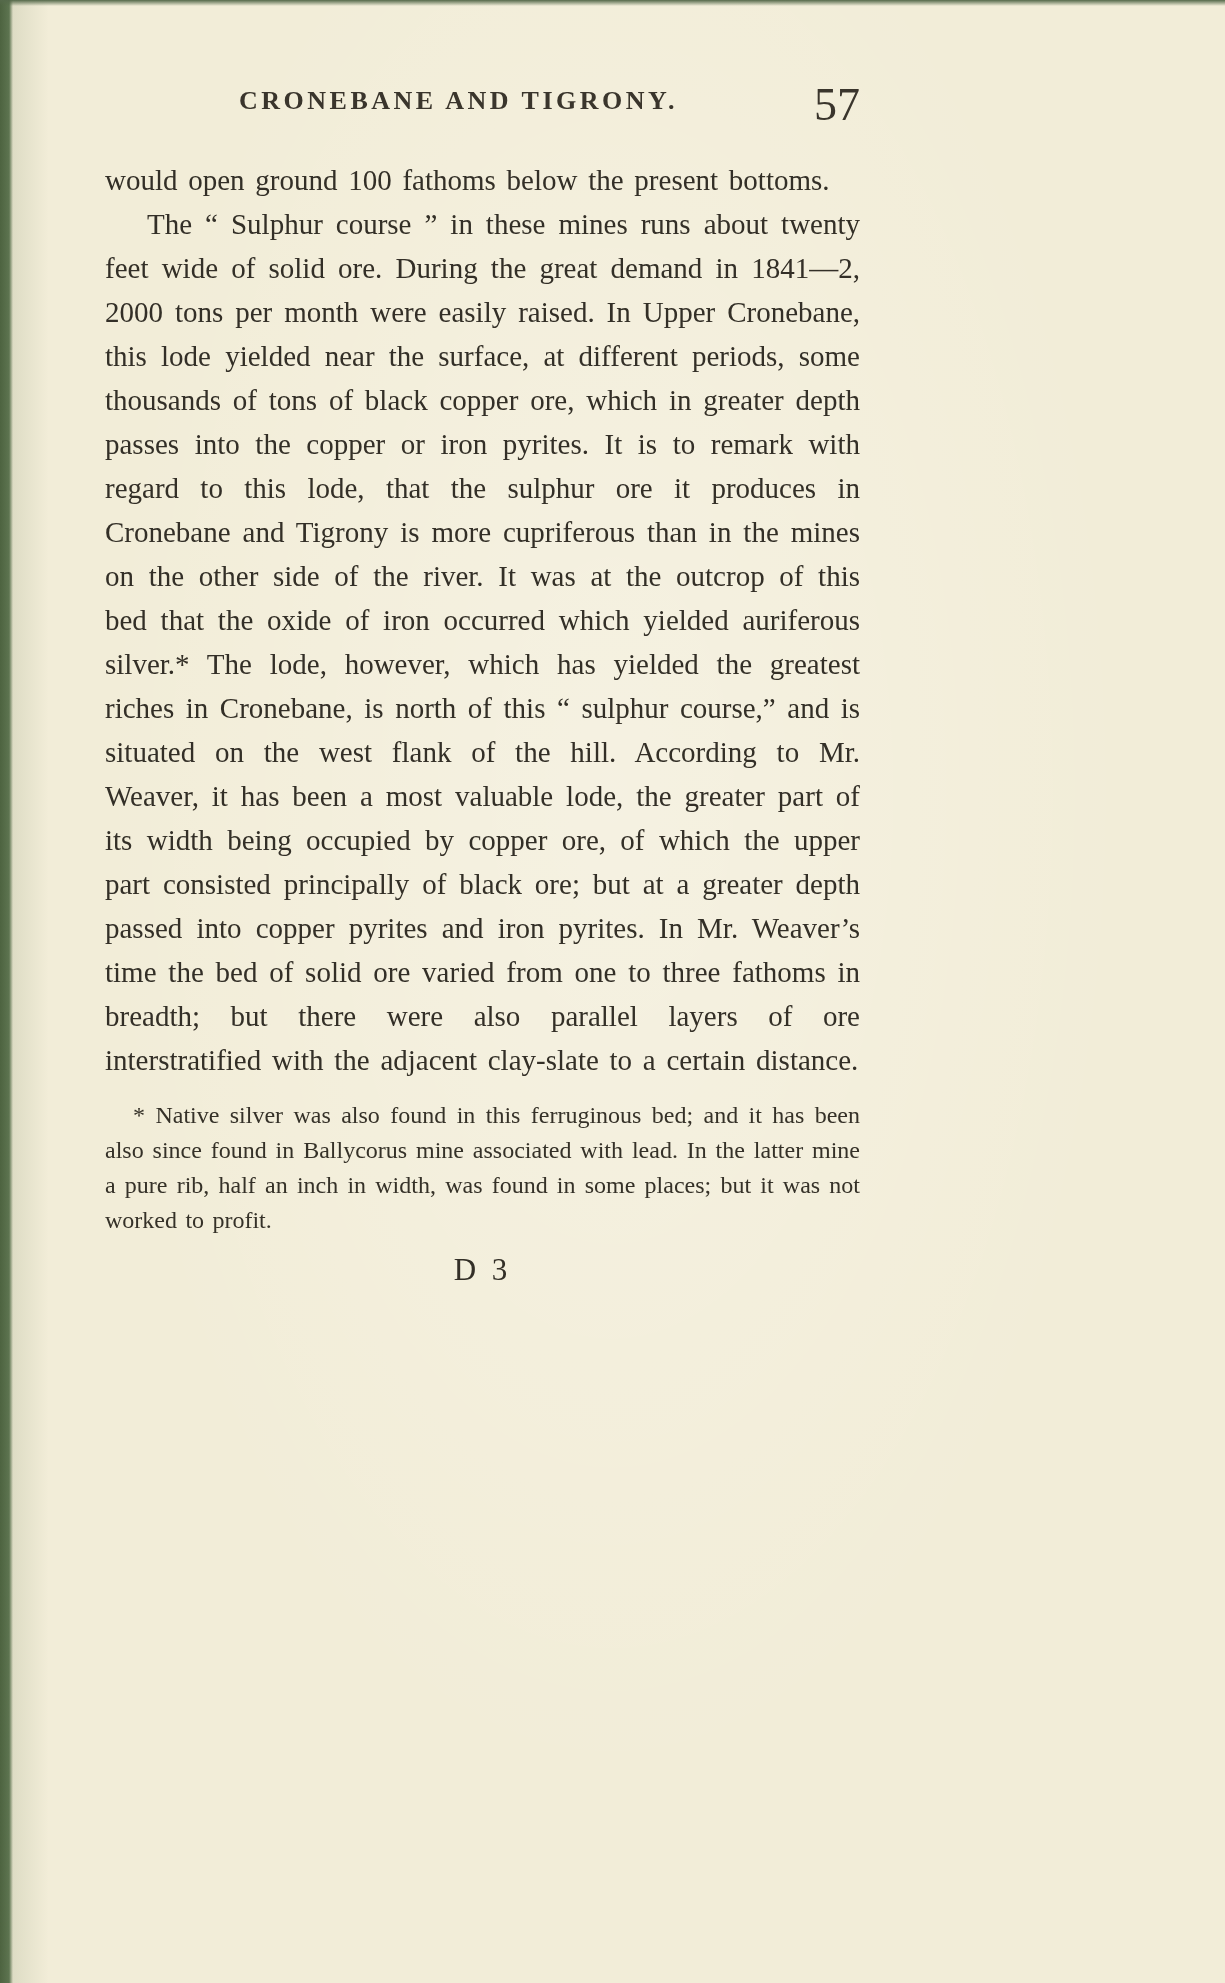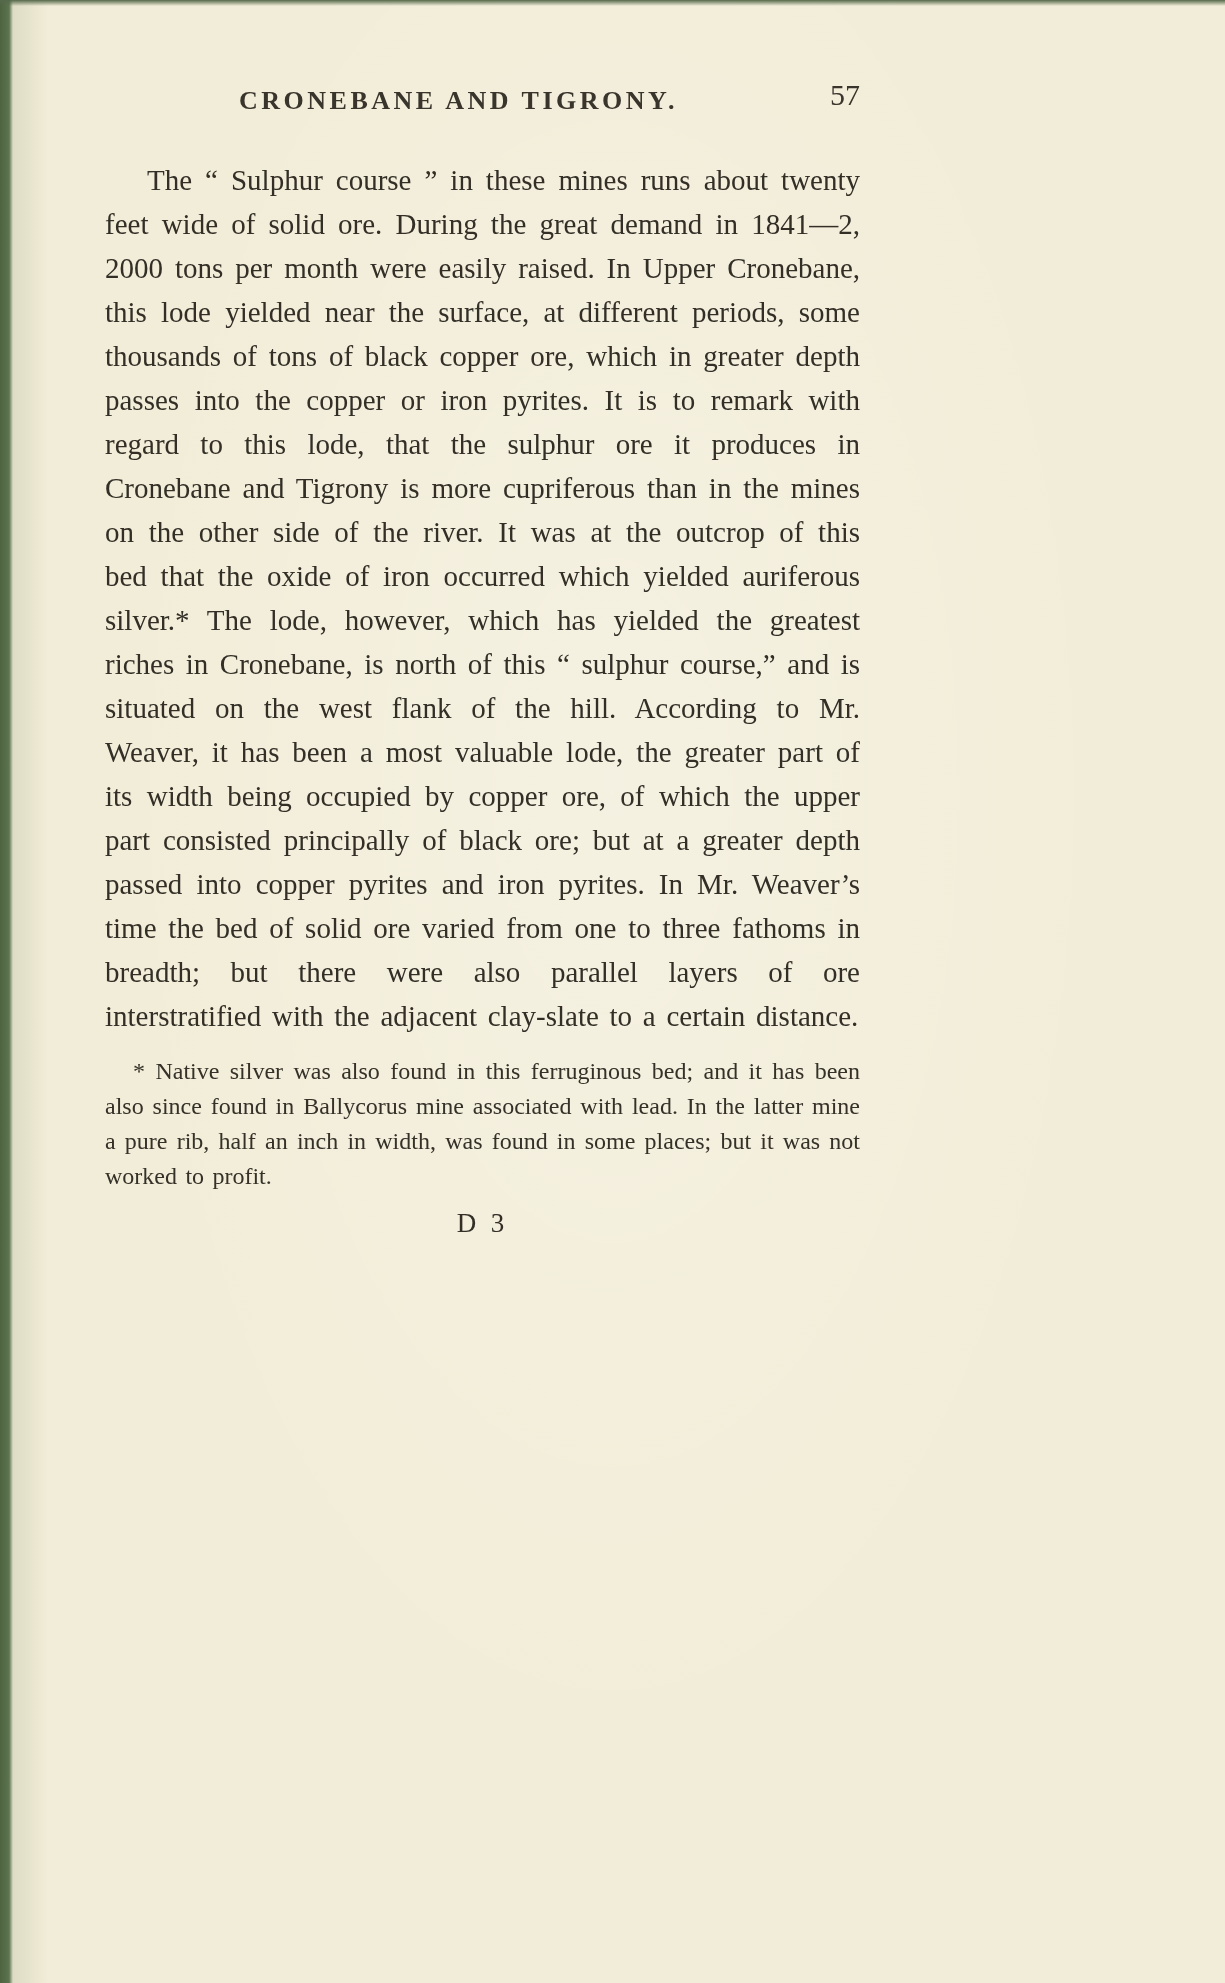--- a/index.html
+++ b/index.html
@@ -54,21 +54,21 @@
     top: 8px;
     font-size: 26px;
     font-weight: bold;
     letter-spacing: 3.5px;
     color: #3a352c;
   }
   .page-number {
     position: absolute;
     right: 0;
     top: 0;
-    font-size: 30px;
+    font-size: 46px;
     color: #3a352c;
   }
   .para {
     margin: 0;
     font-size: 29px;
     line-height: 44px;
     text-align: justify;
     text-indent: 42px;
     word-spacing: 0.12em;
     color: #332f27;
@@ -86,39 +86,40 @@
   }
   .footnote .fn-indent {
     display: inline-block;
     width: 28px;
   }
   .footnote .italic {
   }
   .signature {
     margin-top: 14px;
     text-align: center;
-    font-size: 27px;
+    font-size: 31px;
     letter-spacing: 4px;
     color: #332f27;
   }
 </style>
 </head>
 <body>
 
 <div class="scan">
   <div class="edge-left"></div>
   <div class="edge-top"></div>
 
   <div class="page-content">
 
     <div class="header">
       <span class="running-title">CRONEBANE AND TIGRONY.</span>
       <span class="page-number">57</span>
     </div>
 
+    <p class="para no-indent">would open ground 100 fathoms below the present bottoms.</p>
 
     <p class="para">The “ Sulphur course ” in these mines runs about twenty feet wide of solid ore. During the great demand in 1841—2, 2000 tons per month were easily raised. In Upper Cronebane, this lode yielded near the surface, at different periods, some thousands of tons of black copper ore, which in greater depth passes into the copper or iron pyrites. It is to remark with regard to this lode, that the sulphur ore it produces in Cronebane and Tigrony is more cupriferous than in the mines on the other side of the river. It was at the outcrop of this bed that the oxide of iron occurred which yielded auriferous silver.* The lode, however, which has yielded the greatest riches in Cronebane, is north of this “ sulphur course,” and is situated on the west flank of the hill. According to Mr. Weaver, it has been a most valuable lode, the greater part of its width being occupied by copper ore, of which the upper part consisted principally of black ore; but at a greater depth passed into copper pyrites and iron pyrites. In Mr. Weaver’s time the bed of solid ore varied from one to three fathoms in breadth; but there were also parallel layers of ore interstratified with the adjacent clay-slate to a certain distance.</p>
 
     <div class="footnote">
       <span class="fn-indent"></span><span>*</span><span class="italic"> Native silver</span><span> was also found in this ferruginous bed; and it has been also since found in Ballycorus mine associated with lead. In the latter mine a pure rib, half an inch in width, was found in some places; but it was not worked to profit.</span>
     </div>
 
     <div class="signature">D 3</div>
 
   </div>

